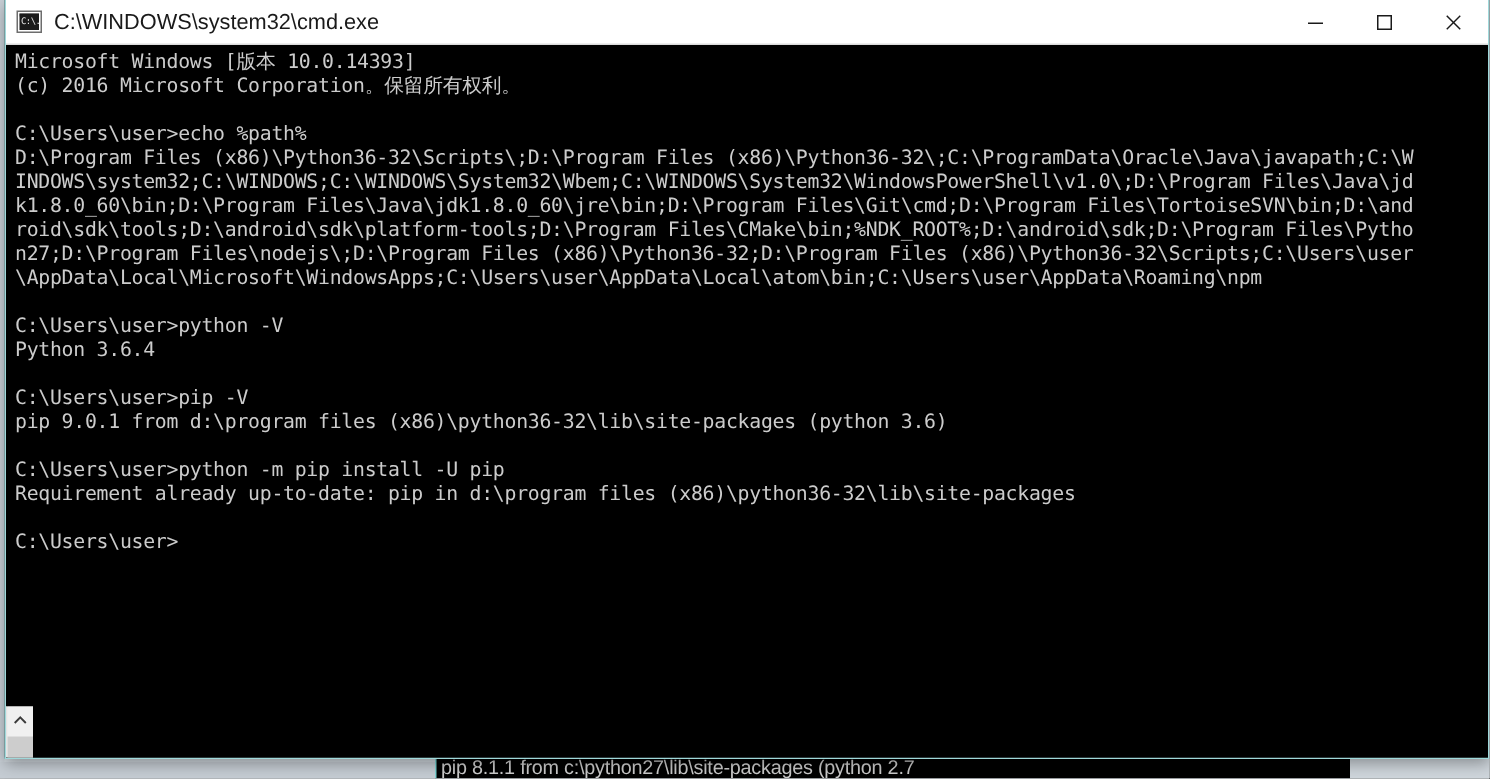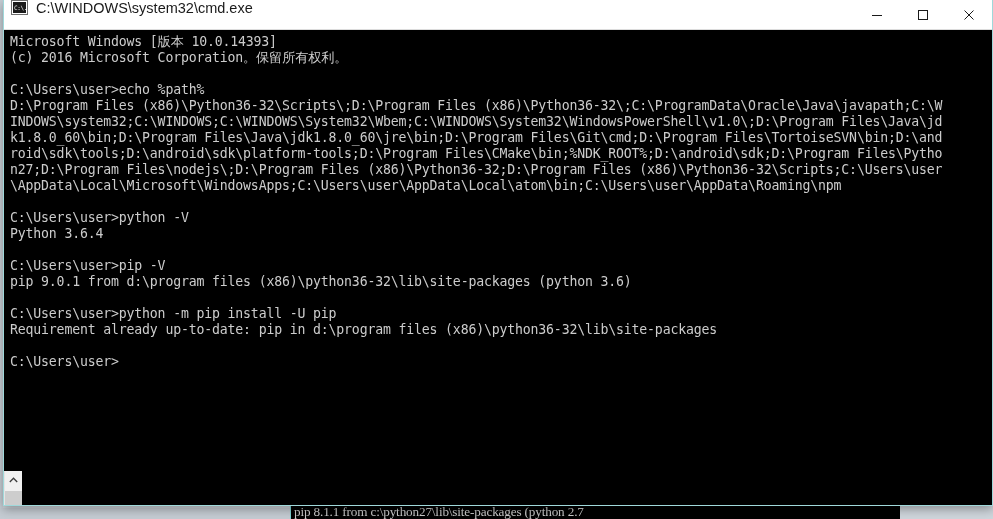--- a/index.html
+++ b/index.html
@@ -27,21 +27,21 @@
     top: 504px;
     width: 610px;
     height: 15px;
     background: #000;
     border-left: 1px solid #7fd4d4;
     box-sizing: border-box;
     overflow: hidden;
   }
   #bg-window .bgline {
     color: #cccccc;
-    font-family: Liberation Serif, serif;
+    font-family: Liberation Sans, sans-serif;
     font-size: 13.2px;
     line-height: 16px;
     white-space: pre;
     letter-spacing: -0.15px;
     padding-left: 3px;
     position: relative;
     top: 0px;
   }
   #bg-left-strip {
     position: absolute;
@@ -88,21 +88,21 @@
     flex-direction: column;
   }
 
   
   #titlebar {
     height: 29px;
     min-height: 29px;
     background: #ffffff;
     border-bottom: 1px solid #dcdcdc;
     display: flex;
-    align-items: flex-start;
+    align-items: center;
     padding: 0;
     position: relative;
   }
   #title-icon {
     width: 17px;
     height: 15px;
     margin-left: 7px;
     margin-right: 8px;
     background: #ffffff;
     border: 1px solid #6d6d6d;

